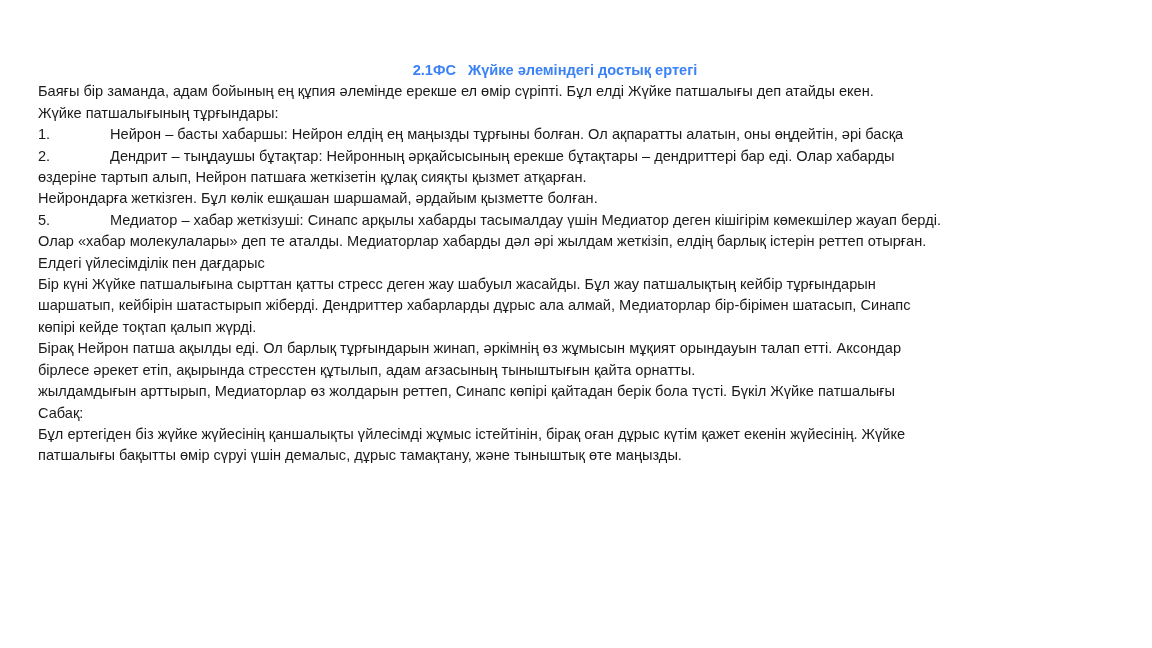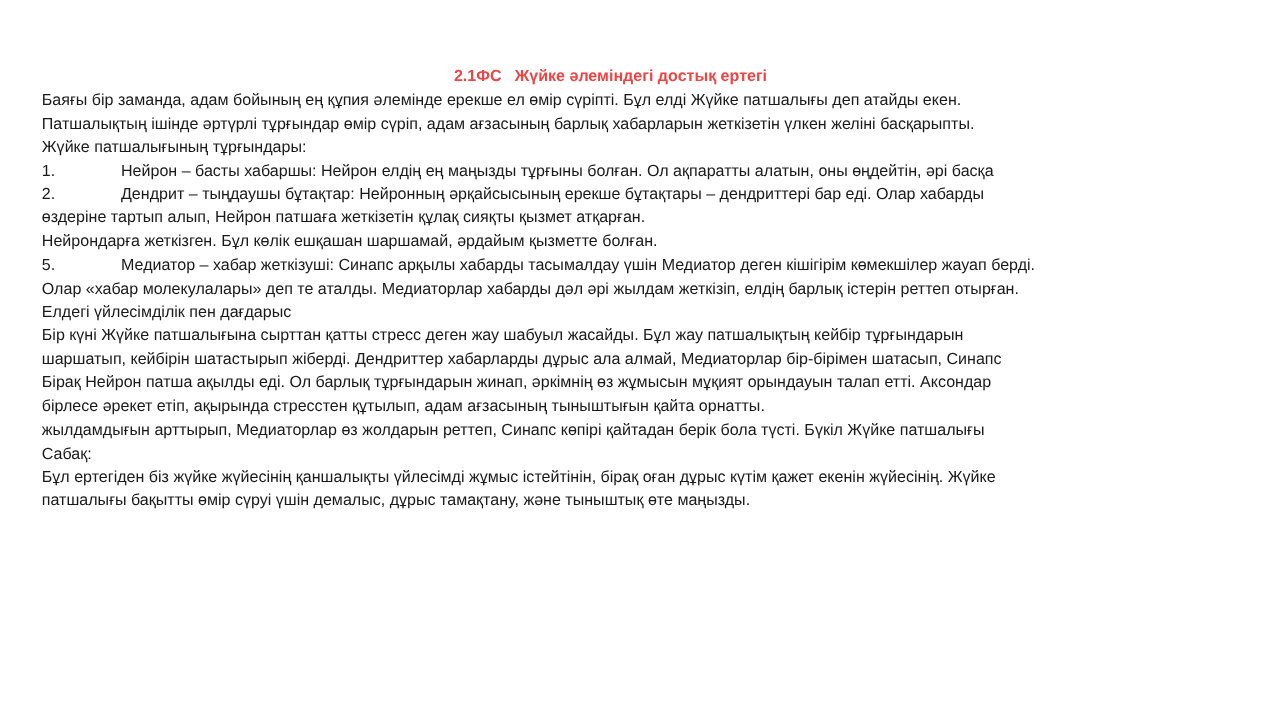--- a/index.html
+++ b/index.html
@@ -3,38 +3,37 @@
   <meta charset="utf-8">
   <style>
     html, body { margin: 0; padding: 0; background: #ffffff; }
     body { width: 1152px; height: 648px; position: relative; overflow: hidden; }
     .page {
       position: absolute; left: 38px; top: 60px; width: 1040px;
       font-family: "Liberation Sans", "DejaVu Sans", sans-serif;
       font-size: 14.6px; line-height: 21.4px; color: #1a1a1a;
     }
     .title {
-      text-align: center; color: #ef4444; font-weight: bold;
+      text-align: center; color: #3b82f6; font-weight: bold;
       font-size: 14.6px; line-height: 21.4px; margin-left: 0; width: 1034px;
     }
     .title .num { margin-right: 12px; }
     .line { white-space: nowrap; }
     .item .n { display: inline-block; width: 72px; }
   </style>
 </head>
 <body>
 
 <div class="page">
   <div class="title">
     <span class="num">2.1ФС</span><span>Жүйке әлеміндегі достық ертегі</span>
   </div>
 
   <div>
     <div class="line">Баяғы бір заманда, адам бойының ең құпия әлемінде ерекше ел өмір сүріпті. Бұл елді Жүйке патшалығы деп атайды екен.</div>
-    <div class="line">Патшалықтың ішінде әртүрлі тұрғындар өмір сүріп, адам ағзасының барлық хабарларын жеткізетін үлкен желіні басқарыпты.</div>
     <div class="line">Жүйке патшалығының тұрғындары:</div>
   </div>
 
   <div>
     <div class="item">
       <div class="line"><span class="n">1.</span><span>Нейрон – басты хабаршы: Нейрон елдің ең маңызды тұрғыны болған. Ол ақпаратты алатын, оны өңдейтін, әрі басқа</span></div>
     </div>
     <div class="item">
       <div class="line"><span class="n">2.</span><span>Дендрит – тыңдаушы бұтақтар: Нейронның әрқайсысының ерекше бұтақтары – дендриттері бар еді. Олар хабарды</span></div>
       <div class="line">өздеріне тартып алып, Нейрон патшаға жеткізетін құлақ сияқты қызмет атқарған.</div>
@@ -47,20 +46,21 @@
     <div class="item">
       <div class="line"><span class="n">5.</span><span>Медиатор – хабар жеткізуші: Синапс арқылы хабарды тасымалдау үшін Медиатор деген кішігірім көмекшілер жауап берді.</span></div>
       <div class="line">Олар «хабар молекулалары» деп те аталды. Медиаторлар хабарды дәл әрі жылдам жеткізіп, елдің барлық істерін реттеп отырған.</div>
     </div>
   </div>
 
   <div>
     <div class="line">Елдегі үйлесімділік пен дағдарыс</div>
     <div class="line">Бір күні Жүйке патшалығына сырттан қатты стресс деген жау шабуыл жасайды. Бұл жау патшалықтың кейбір тұрғындарын</div>
     <div class="line">шаршатып, кейбірін шатастырып жіберді. Дендриттер хабарларды дұрыс ала алмай, Медиаторлар бір-бірімен шатасып, Синапс</div>
+    <div class="line">көпірі кейде тоқтап қалып жүрді.</div>
     <div class="line">Бірақ Нейрон патша ақылды еді. Ол барлық тұрғындарын жинап, әркімнің өз жұмысын мұқият орындауын талап етті. Аксондар</div>
     <div class="line">бірлесе әрекет етіп, ақырында стресстен құтылып, адам ағзасының тыныштығын қайта орнатты.</div>
     <div class="line">жылдамдығын арттырып, Медиаторлар өз жолдарын реттеп, Синапс көпірі қайтадан берік бола түсті. Бүкіл Жүйке патшалығы</div>
   </div>
 
   <div>
     <div class="line">Сабақ:</div>
     <div class="line">Бұл ертегіден біз жүйке жүйесінің қаншалықты үйлесімді жұмыс істейтінін, бірақ оған дұрыс күтім қажет екенін жүйесінің. Жүйке</div>
     <div class="line">патшалығы бақытты өмір сүруі үшін демалыс, дұрыс тамақтану, және тыныштық өте маңызды.</div>
   </div>

